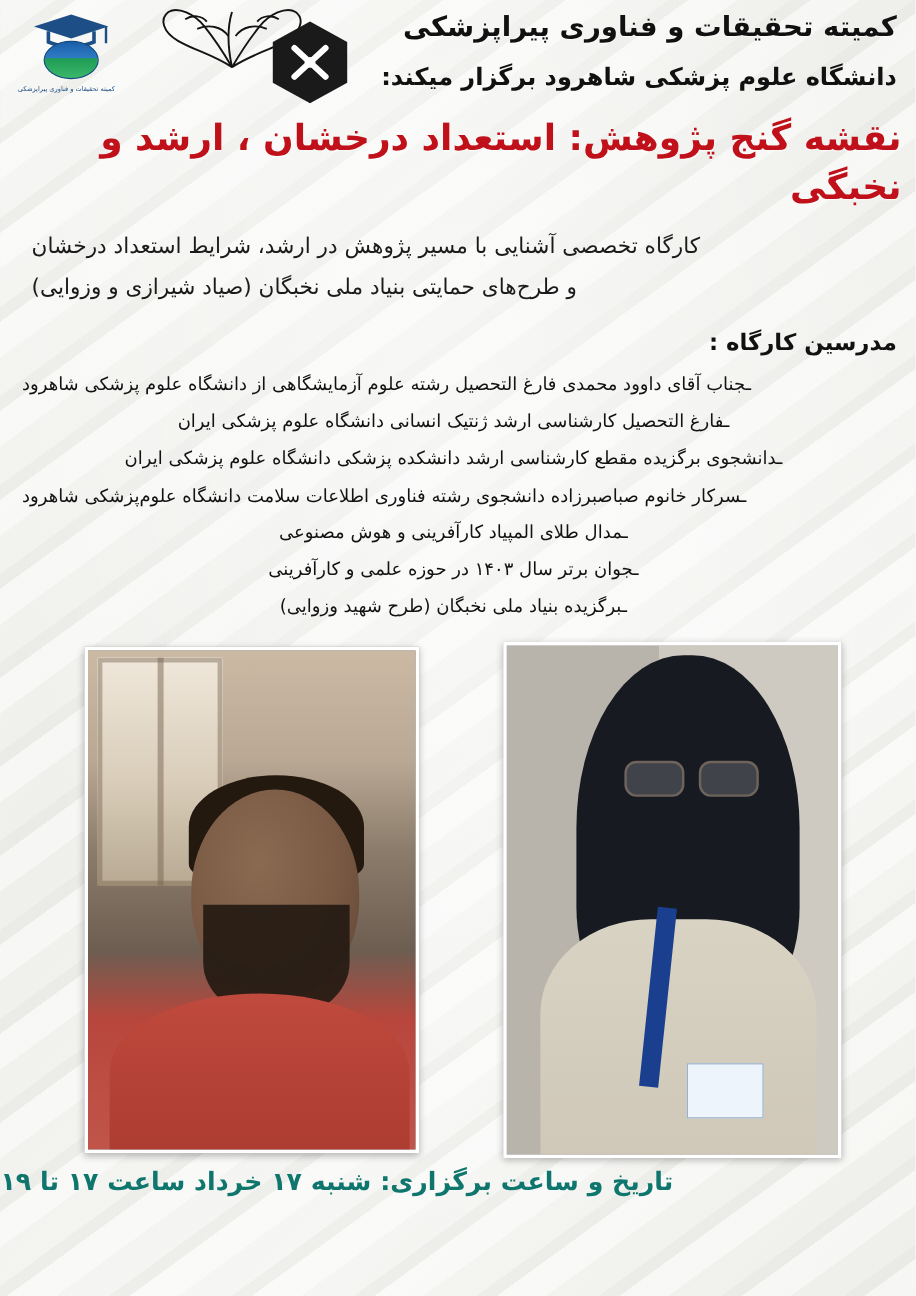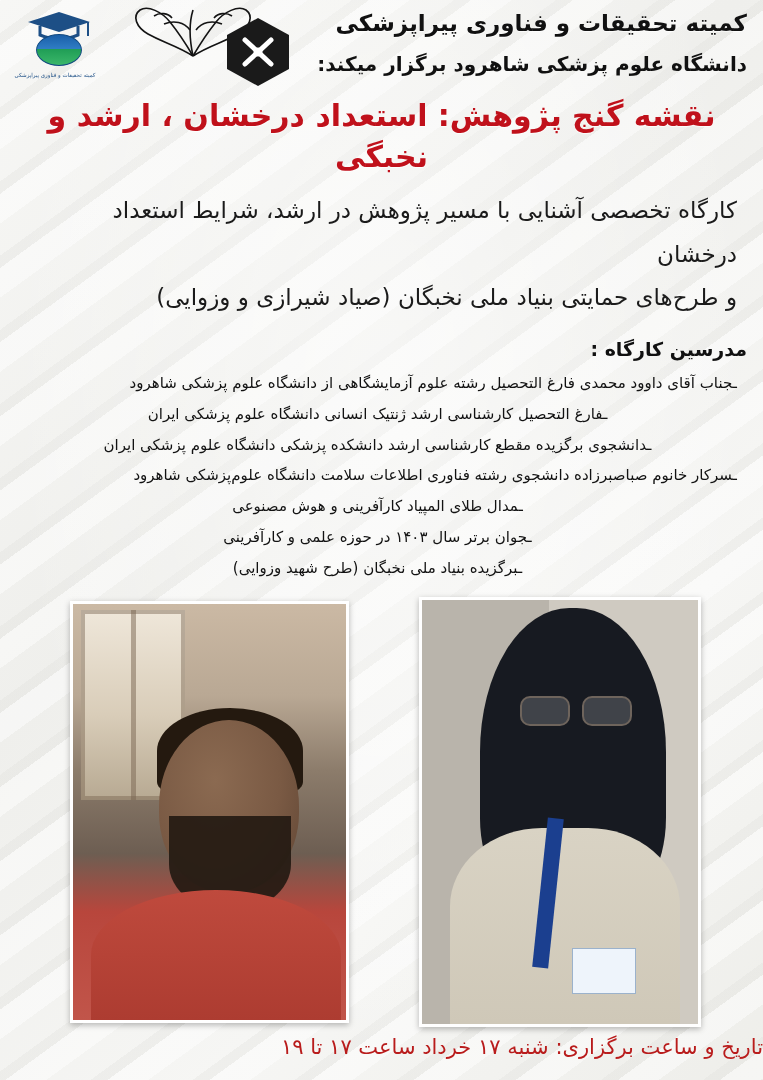--- a/index.html
+++ b/index.html
@@ -136,34 +136,33 @@
     margin-top: 16px;
     padding-right: 16px;
     font-size: 20px;
     font-weight: bold;
     color: #111111;
     letter-spacing: -0.3px;
   }
 
   .title-main {
     margin-top: 20px;
-    text-align: center;
     font-size: 30px;
     font-weight: bold;
     color: #c0111b;
     letter-spacing: -0.5px;
     text-shadow: 0 1px 1px rgba(255,255,255,0.85);
     line-height: 1.35;
     padding: 0 12px;
   }
 
   .subtitle {
     margin-top: 12px;
-    text-align: right;
-    font-size: 23px;
+    text-align: left;
+    font-size: 18px;
     color: #1b1b1b;
     line-height: 1.9;
     padding: 0 26px;
   }
   .subtitle .l2 { display: block; }
 
   
   .instructors-head {
     margin-top: 18px;
     text-align: right;
@@ -178,21 +177,21 @@
     text-align: right;
     font-size: 15px;
     color: #121212;
     line-height: 2.05;
   }
   .bullets .b {
     display: block;
     white-space: nowrap;
   }
   .bullets .b.center { text-align: center; }
-  .bullets .b.right { text-align: right; }
+  .bullets .b.right { text-align: left; }
 
   
   .photos {
     position: relative;
     margin-top: 14px;
     height: 428px;
   }
   .photo {
     position: absolute;
     border: 3px solid #ffffff;
@@ -284,24 +283,24 @@
     background:#1b3f8f; transform: rotate(6deg);
   }
   .ph-b .badge {
     position:absolute; left:150px; bottom:30px; width:62px; height:44px;
     background:#eef4fb; border:1px solid #9bb2cc;
   }
 
   
   .footer {
     margin-top: 10px;
-    text-align: right;
+    text-align: left;
     font-size: 21px;
-    font-weight: normal;
-    color: #b91c1c;
+    font-weight: bold;
+    color: #0f766e;
     letter-spacing: -0.3px;
   }
 </style>
 </head>
 <body>
 
 <div class="poster">
   <div class="bg-base"></div>
   <div class="bg-streaks"></div>
   <div class="bg-vignette"></div>

